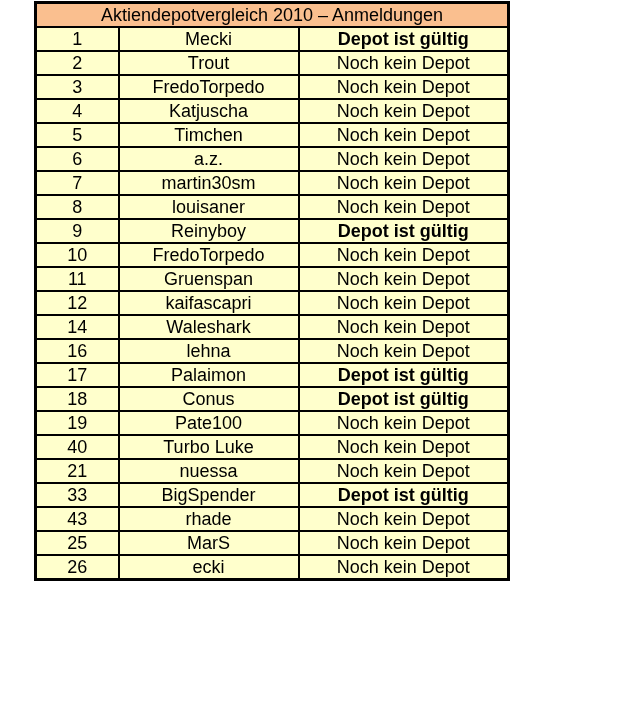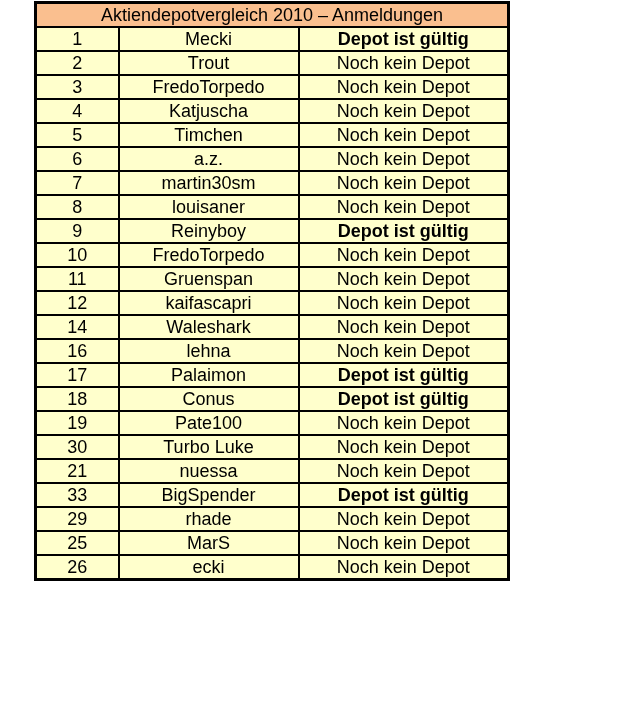--- a/index.html
+++ b/index.html
@@ -145,36 +145,36 @@
           <td>18</td>
           <td>Conus</td>
           <td class="status-valid">Depot ist gültig</td>
         </tr>
         <tr>
           <td>19</td>
           <td>Pate100</td>
           <td>Noch kein Depot</td>
         </tr>
         <tr>
-          <td>30</td>
+          <td>40</td>
           <td>Turbo Luke</td>
           <td>Noch kein Depot</td>
         </tr>
         <tr>
           <td>21</td>
           <td>nuessa</td>
           <td>Noch kein Depot</td>
         </tr>
         <tr>
           <td>33</td>
           <td>BigSpender</td>
           <td class="status-valid">Depot ist gültig</td>
         </tr>
         <tr>
-          <td>29</td>
+          <td>43</td>
           <td>rhade</td>
           <td>Noch kein Depot</td>
         </tr>
         <tr>
           <td>25</td>
           <td>MarS</td>
           <td>Noch kein Depot</td>
         </tr>
         <tr>
           <td>26</td>

